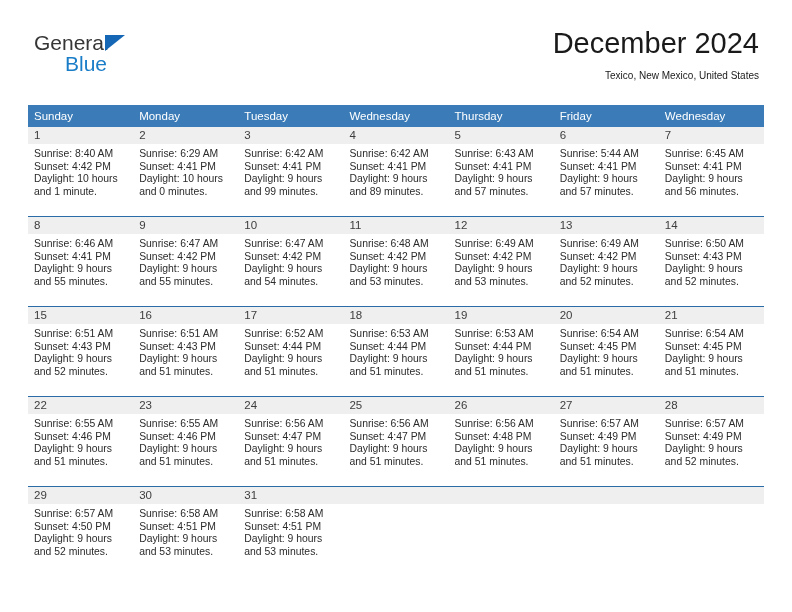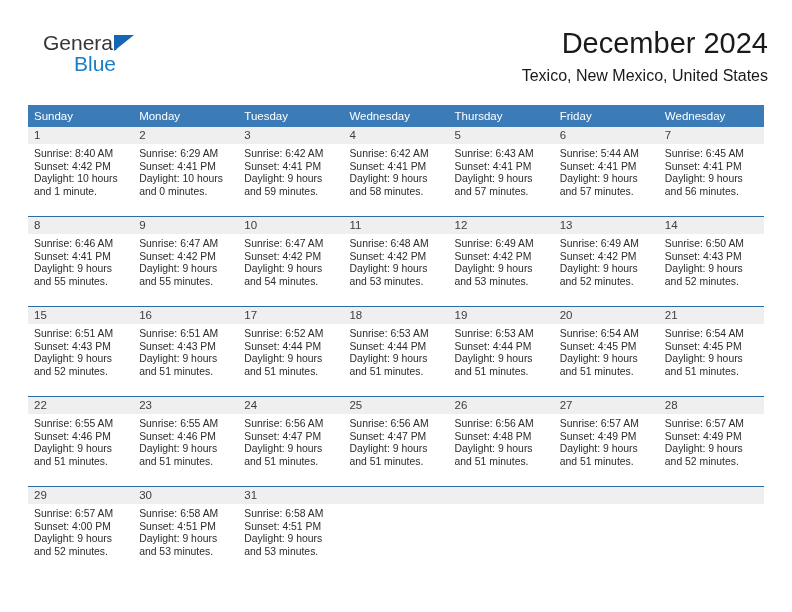--- a/index.html
+++ b/index.html
@@ -22,21 +22,21 @@
     padding: 0;
   }
 
   
   .top {
     position: relative;
     height: 74px;
   }
   .logo {
     position: absolute;
-    left: 43px;
+    left: 34px;
     top: 32px;
     width: 140px;
     height: 46px;
   }
   .logo-general {
     position: absolute;
     left: 0;
     top: 0;
     font-size: 21px;
     color: #363636;
@@ -58,33 +58,33 @@
     left: 31px;
     top: 21px;
     font-size: 21px;
     color: #1a7dc8;
     line-height: 21px;
     font-family: "Liberation Sans", sans-serif;
   }
 
   .title-block {
     position: absolute;
-    right: 24px;
+    right: 33px;
     top: 26px;
     text-align: right;
   }
   .month-title {
     font-size: 29px;
     color: #1a1a1a;
     line-height: 34px;
     white-space: nowrap;
     font-family: "Liberation Sans", sans-serif;
   }
   .location {
-    font-size: 16px;
+    font-size: 10px;
     color: #1a1a1a;
     line-height: 20px;
     margin-top: 6px;
     white-space: nowrap;
     font-family: "Liberation Sans", sans-serif;
   }
 
   
   .cal {
     position: absolute;
@@ -198,32 +198,32 @@
           </div>
         </div>
           </td>
         <td>
             <div class="daycell">
           <div class="daynum-band">3</div>
           <div class="info">
             <div>Sunrise: 6:42 AM</div>
             <div>Sunset: 4:41 PM</div>
             <div>Daylight: 9 hours</div>
-            <div>and 59 minutes.</div>
+            <div>and 99 minutes.</div>
           </div>
         </div>
           </td>
         <td>
             <div class="daycell">
           <div class="daynum-band">4</div>
           <div class="info">
             <div>Sunrise: 6:42 AM</div>
             <div>Sunset: 4:41 PM</div>
             <div>Daylight: 9 hours</div>
-            <div>and 58 minutes.</div>
+            <div>and 89 minutes.</div>
           </div>
         </div>
           </td>
         <td>
             <div class="daycell">
           <div class="daynum-band">5</div>
           <div class="info">
             <div>Sunrise: 6:43 AM</div>
             <div>Sunset: 4:41 PM</div>
             <div>Daylight: 9 hours</div>
@@ -494,21 +494,21 @@
         </div>
           </td>
       </tr>
 
       <tr class="week">
         <td>
             <div class="daycell">
           <div class="daynum-band">29</div>
           <div class="info">
             <div>Sunrise: 6:57 AM</div>
-            <div>Sunset: 4:00 PM</div>
+            <div>Sunset: 4:50 PM</div>
             <div>Daylight: 9 hours</div>
             <div>and 52 minutes.</div>
           </div>
         </div>
           </td>
         <td>
             <div class="daycell">
           <div class="daynum-band">30</div>
           <div class="info">
             <div>Sunrise: 6:58 AM</div>

